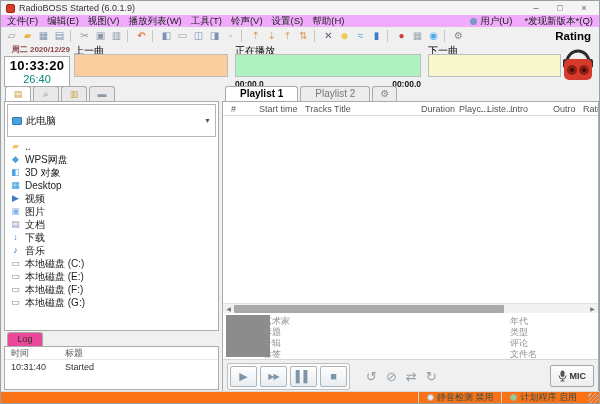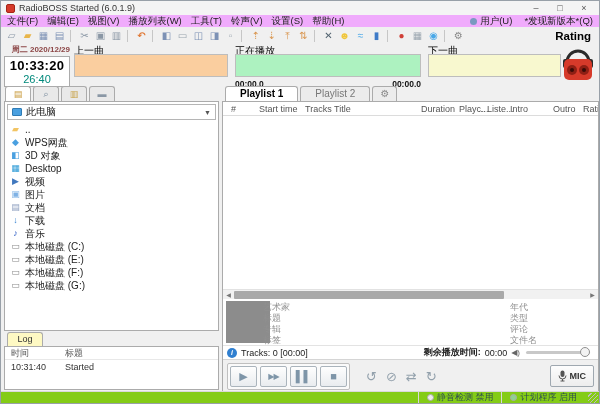--- a/index.html
+++ b/index.html
@@ -43,31 +43,31 @@
   .nextb{left:427px;width:133px}
   .timer{position:absolute;top:35px;font-size:8.5px;font-weight:bold;color:#111;white-space:nowrap}
   .tleft{left:234px}
   .tright{left:378px;width:42px;text-align:right}
   .logo{position:absolute;right:3px;top:2px}
 
   
   .ltabs{position:absolute;left:4px;top:85px;display:flex;gap:2px;height:16px}
   .ltab{display:inline-block;width:26px;height:15px;background:#E9E9E9;border:1px solid #ABABAB;border-bottom:none;border-radius:3px 3px 0 0;text-align:center;font-size:9px;line-height:14px;color:#7A8FA6}
   .lpanel{position:absolute;left:3px;top:100px;width:215px;height:230px;background:#FFF;border:1px solid #ABABAB;padding:2px}
-  .combo{height:16px;border:1px solid #B5B5B5;background:#FFF;display:flex;align-items:center;gap:4px;padding:0 4px;font-size:10px}
+  .combo{height:33px;border:1px solid #B5B5B5;background:#FFF;display:flex;align-items:center;gap:4px;padding:0 4px;font-size:10px}
   .cicon{width:10px;height:8px;background:#4AA0E0;border:1px solid #2E7BB5;border-radius:1px;flex:0 0 auto}
   .ctext{color:#111}
   .carrow{margin-left:auto;font-size:7px;color:#555}
   .tree{margin-top:3px;font-size:10px}
   .titem{display:flex;align-items:center;height:13px;gap:4px;padding-left:3px}
   .ticon{width:11px;text-align:center;font-size:9px;line-height:13px}
   .tlabel{color:#222;white-space:nowrap}
 
   
-  .logtab{position:absolute;left:6px;top:331px;width:36px;height:14px;background:#fef9c3;border:1px solid #ABABAB;border-bottom:none;border-radius:3px 3px 0 0;font-size:9px;line-height:13px;text-align:center;color:#333}
+  .logtab{position:absolute;left:6px;top:331px;width:36px;height:14px;background:#ec4899;border:1px solid #ABABAB;border-bottom:none;border-radius:3px 3px 0 0;font-size:9px;line-height:13px;text-align:center;color:#333}
   .logpanel{position:absolute;left:3px;top:345px;width:215px;height:44px;background:#FFF;border:1px solid #ABABAB;font-size:9px;color:#444}
   .loghead{display:flex;align-items:center;height:13px;border-bottom:1px solid #E8E8E8;color:#555}
   .lrow{display:flex;align-items:center;height:13px;color:#333}
   .lc1{width:60px;padding-left:6px}
   .lc2{flex:1}
 
   
   .ptabs{position:absolute;left:224px;top:85px;display:flex;gap:2px;height:16px}
   .ptab{height:15px;padding:0 14px;background:#ECECEC;border:1px solid #ABABAB;border-bottom:none;border-radius:3px 3px 0 0;font-size:10px;line-height:14px;color:#777;white-space:nowrap}
   .ptab.active{background:#FFF;color:#000;font-weight:bold}
@@ -97,21 +97,21 @@
   .volknob{position:absolute;right:0;top:-4px;width:10px;height:10px;border-radius:50%;background:#F3F3F3;border:1px solid #909090}
   .transport{display:flex;align-items:center;gap:6px;height:33px;background:#F0F0F0;border-top:1px solid #D5D5D5;padding:0 4px;flex:0 0 auto}
   .tgroup{display:flex;gap:3px;border:1px solid #BFBFBF;background:#FAFAFA;padding:2px;border-radius:2px}
   .tbtn{width:27px;height:21px;border:1px solid #AAB4BC;background:linear-gradient(#FEFEFE,#E9ECEF);color:#7E95A8;font-size:11px;display:flex;align-items:center;justify-content:center;border-radius:2px;font-family:inherit}
   .tbtn.small{font-size:8px;letter-spacing:-1px}
   .flaticons{display:flex;align-items:center;gap:9px;margin-left:10px}
   .fico{font-size:13px;color:#93A1AC}
   .micbtn{margin-left:auto;height:22px;border:1px solid #9FA8B0;background:linear-gradient(#FDFDFD,#EDEDED);border-radius:2px;display:flex;align-items:center;gap:3px;padding:0 7px;font-size:9px;font-weight:bold;color:#333;font-family:inherit}
 
   
-  .statusbar{position:absolute;left:0;right:0;bottom:0;height:12px;background:#84cc16;border-top:1px solid #D9D9D9;display:flex;align-items:center;justify-content:flex-end;font-size:9px;color:#2F4F4F}
+  .statusbar{position:absolute;left:0;right:0;bottom:0;height:12px;background:#f97316;border-top:1px solid #D9D9D9;display:flex;align-items:center;justify-content:flex-end;font-size:9px;color:#2F4F4F}
   .sbitem{display:flex;align-items:center;gap:3px;padding:0 8px;height:100%;border-left:1px solid #D9D9D9;white-space:nowrap}
   .dot{width:7px;height:7px;border-radius:50%;border:1px solid #AAA}
   .grip{width:10px;height:10px;margin:0 1px 0 3px;background:repeating-linear-gradient(135deg,transparent 0 2px,#BDBDBD 2px 3px)}
 </style>
 </head>
 <body>
 
 <div id="win">
 
   <div class="titlebar">
@@ -334,30 +334,20 @@
       <div class="albumart"></div>
       <span class="il ila r1">艺术家</span>
       <span class="il ila r2">标题</span>
       <span class="il ila r3">专辑</span>
       <span class="il ila r4">标签</span>
       <span class="il ilb r1">年代</span>
       <span class="il ilb r2">类型</span>
       <span class="il ilb r3">评论</span>
       <span class="il ilb r4">文件名</span>
     </div>
-    <div class="pstatus">
-      <span class="iicon">i</span>
-      <span class="tracksinfo">Tracks: 0 [00:00]</span>
-      <span class="remlabel">剩余播放时间:</span>
-      <span class="remval">00:00</span>
-      <span class="spk">◀)</span>
-      <div class="vol">
-          <div class="volknob"></div>
-        </div>
-    </div>
     <div class="transport">
       <div class="tgroup">
         <button class="tbtn">▶</button>
         <button class="tbtn small">▶▶</button>
         <button class="tbtn">▌▌</button>
         <button class="tbtn">■</button>
       </div>
       <div class="flaticons">
         <span class="fico">↺</span>
         <span class="fico">⊘</span>

